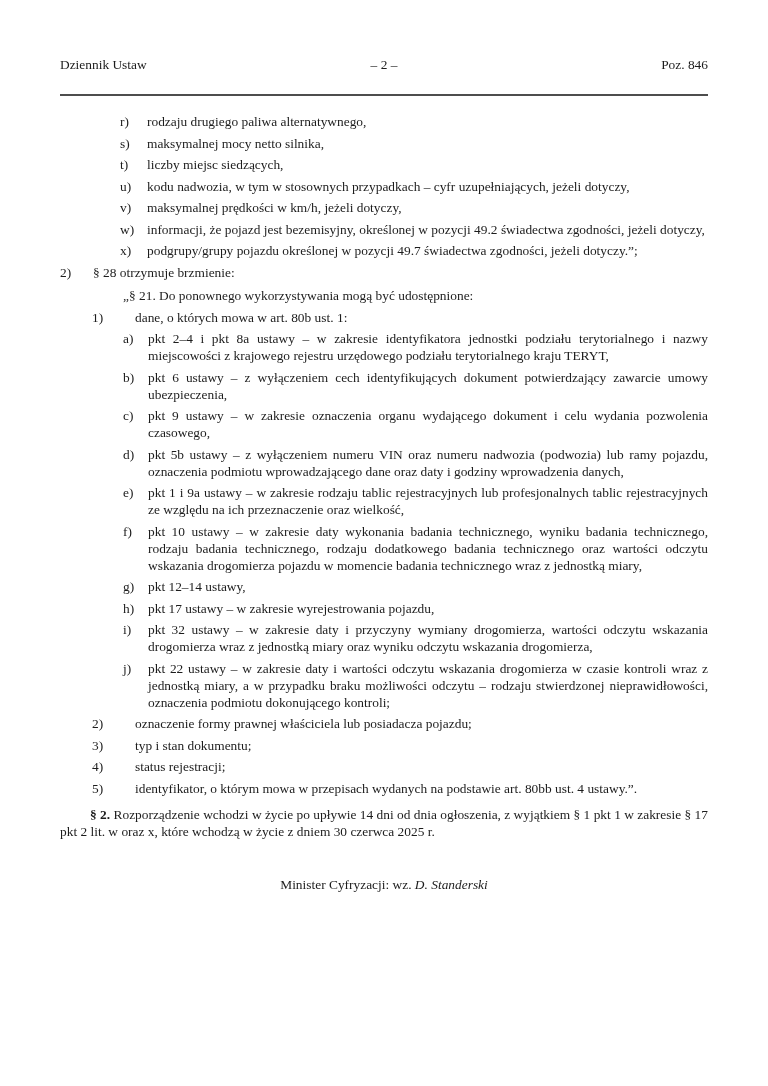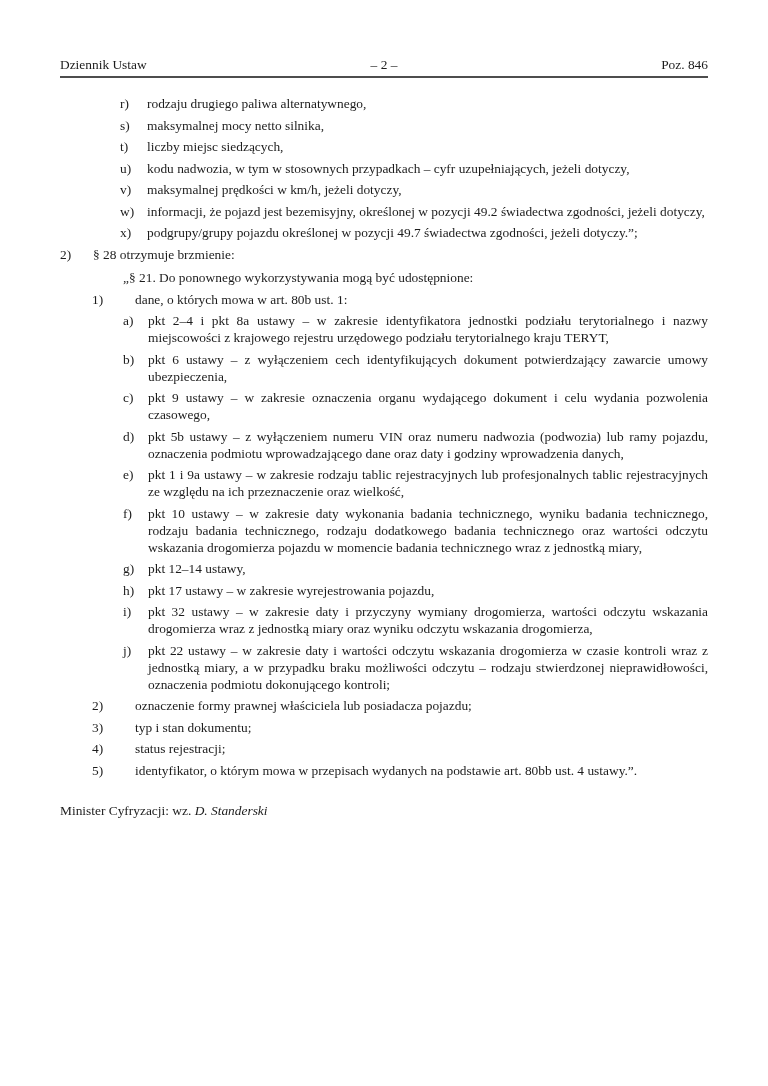--- a/index.html
+++ b/index.html
@@ -14,21 +14,21 @@
     color: #1c1c1c;
     font-size: 13.4px;
     line-height: 17px;
     overflow: hidden;
   }
   .hdr {
     display: flex;
     justify-content: space-between;
     align-items: baseline;
     border-bottom: 2px solid #4d4d4d;
-    padding-bottom: 3px;
+    padding-bottom: 21px;
   }
   .hdr .hdr-center { position: absolute; left: 0; right: 0; text-align: center; }
   .content { margin-top: 17px; }
   .row { display: flex; margin-bottom: 4.5px; }
   .row .marker { flex: 0 0 auto; }
   .row .text { flex: 1 1 auto; text-align: justify; }
 
   
   .letters-top .row { margin-left: 60px; }
   .letters-top .marker { width: 27px; }
@@ -48,22 +48,22 @@
   .letter-row { margin-left: 63px; }
   .letter-row .marker { width: 25px; }
 
   .closing-para {
     margin-top: 9px;
     text-indent: 30px;
     text-align: justify;
   }
   .bold { font-weight: bold; }
   .signature {
-    margin-top: 23px;
-    text-align: left;
+    margin-top: 36px;
+    text-align: center;
   }
   .signature .name { font-style: italic; }
 </style>
 </head>
 <body>
 
 <div class="page">
 
   <header class="hdr">
     <span>Dziennik Ustaw</span>
@@ -213,17 +213,18 @@
           <div class="row point-row">
             <span class="marker">5)</span>
             <div class="text">identyfikator, o którym mowa w przepisach wydanych na podstawie art. 80bb ust. 4 ustawy.”.</div>
           </div>
           <div>
             
           </div>
         </div>
       </div>
 
+    <p class="closing-para"><span class="bold">§ 2.</span><span> Rozporządzenie wchodzi w życie po upływie 14 dni od dnia ogłoszenia, z wyjątkiem § 1 pkt 1 w zakresie § 17 pkt 2 lit. w oraz x, które wchodzą w życie z dniem 30 czerwca 2025 r.</span></p>
 
     <div class="signature"><span>Minister Cyfryzacji: wz. </span><span class="name">D. Standerski</span></div>
 
   </div>
 </div>
 
 </body></html>

